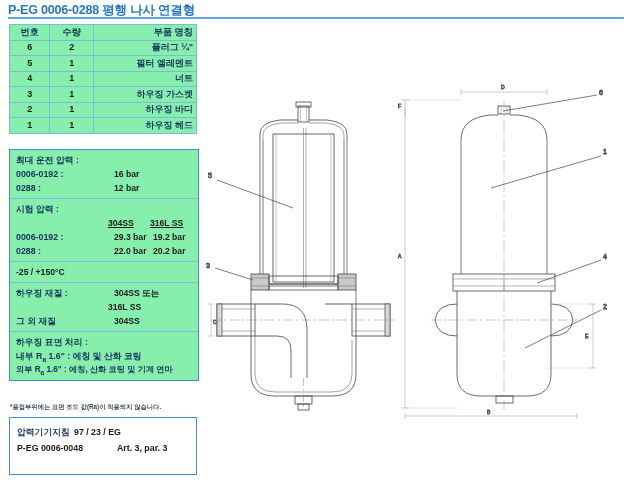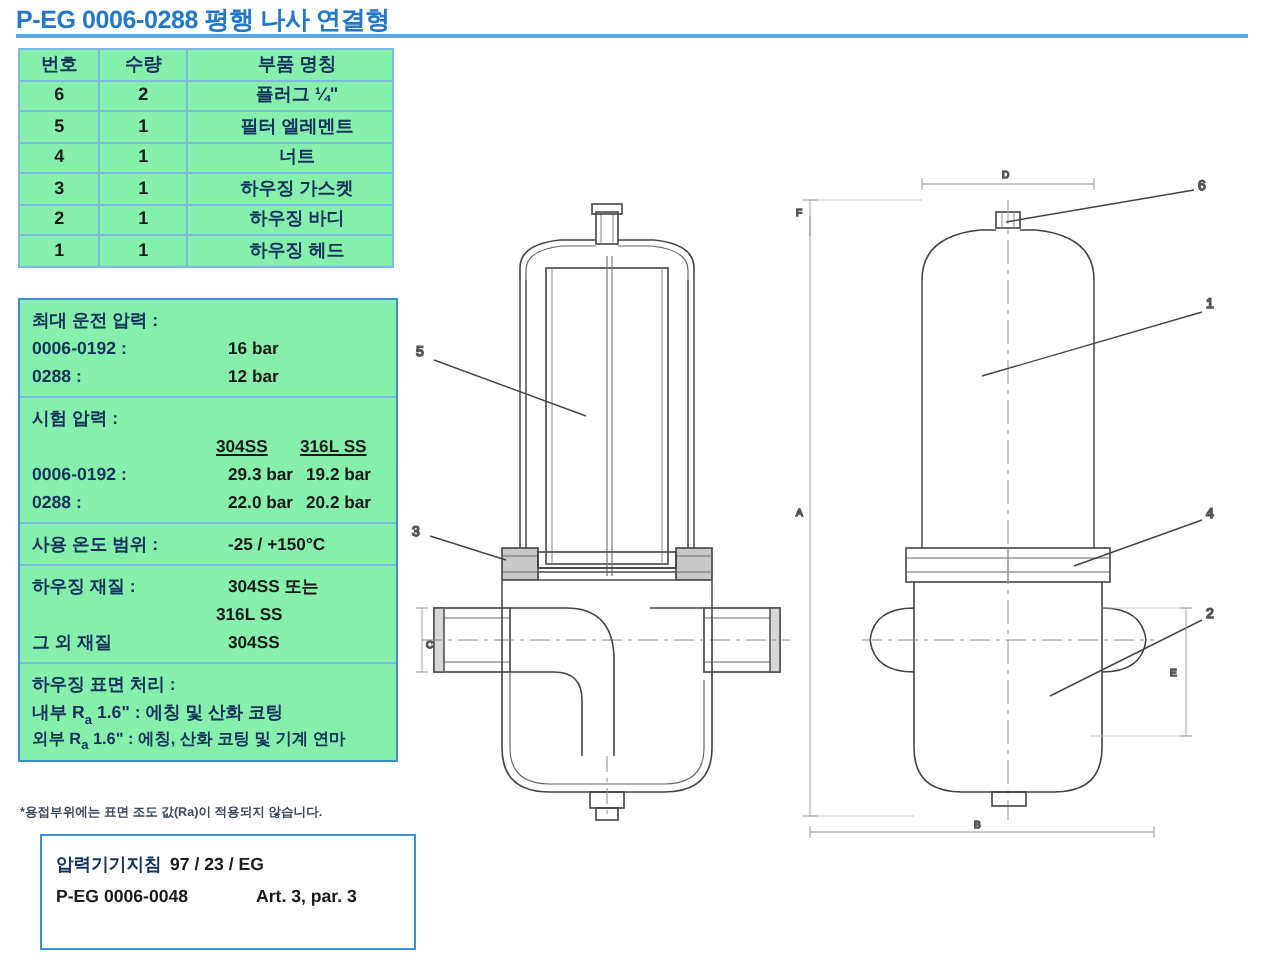--- a/index.html
+++ b/index.html
@@ -38,21 +38,21 @@
     padding:0 3px;
     color:#14325c;
     font-weight:bold;
     text-align:center;
     vertical-align:middle;
     line-height:1;
   }
   .parts-table th{font-size:9.2px;}
   .parts-table .c-no{width:38px;}
   .parts-table .c-qty{width:42px;}
-  .parts-table .c-name{width:104px;text-align:center;padding-left:10px;}
+  .parts-table .c-name{width:104px;text-align:right;padding-left:10px;}
   .parts-table td.c-no,.parts-table td.c-qty{color:#1a1a1a;font-weight:bold;}
   .parts-table td.c-name{color:#14325c;font-weight:bold;}
 
   
   .spec-box{
     position:absolute;left:9px;top:149px;width:188px;
     border:1.5px solid #3f8fd0;
     background:#86efac;
   }
   .spec-sec{
@@ -88,21 +88,21 @@
   .footnote{
     position:absolute;left:10px;top:404px;width:200px;
     font-size:6.3px;color:#3d4a5c;font-weight:bold;
     white-space:nowrap;line-height:1;
   }
 
   
   .comp-box{
     position:absolute;left:9px;top:417px;width:188px;height:58px;
     border:1.5px solid #3f8fd0;background:#fff;
-    box-sizing:border-box;padding:6px 7px 0 7px;margin-left:11px;
+    box-sizing:border-box;padding:6px 7px 0 7px;
   }
   .crow{display:flex;height:16px;line-height:16px;white-space:nowrap;}
   .c-left{font-size:8.8px;font-weight:bold;color:#14325c;width:100px;}
   .c-left.dark{color:#1a1a1a;}
   .c-right{font-size:8.8px;font-weight:bold;color:#1a1a1a;}
 
   
   .drawing{position:absolute;left:205px;top:78px;width:432px;height:345px;}
   .drawing svg{display:block;}
   .cal{font-family:"Liberation Sans",sans-serif;font-size:7px;fill:#333;}
@@ -191,21 +191,20 @@
       </div>
       <div class="srow">
         <span class="slabel wide">0288 :</span>
         <span class="sval-col">22.0 bar</span>
         <span class="sval-col">20.2 bar</span>
       </div>
     </div>
 
     <div class="spec-sec">
       <div class="srow">
-        <span class="slabel wide">사용 온도 범위 :</span>
         <span class="sval-col">-25 / +150°C</span>
       </div>
     </div>
 
     <div class="spec-sec">
       <div class="srow">
         <span class="slabel wide">하우징 재질 :</span>
         <span class="sval-col">304SS 또는</span>
       </div>
       <div class="srow pad-left">

